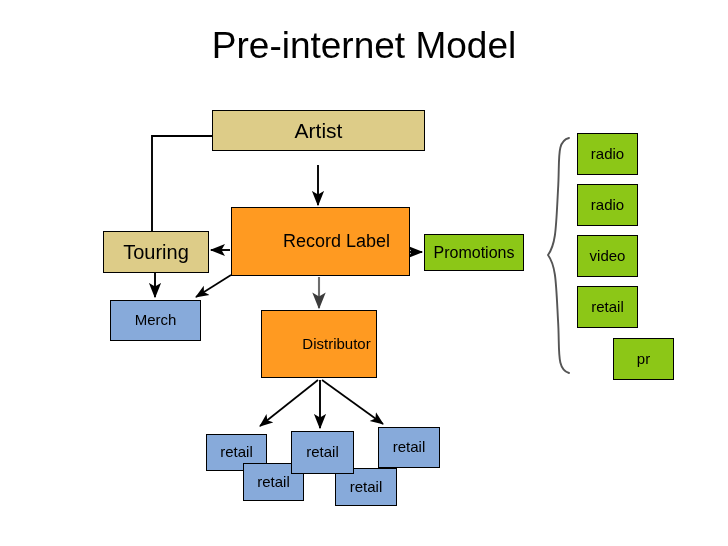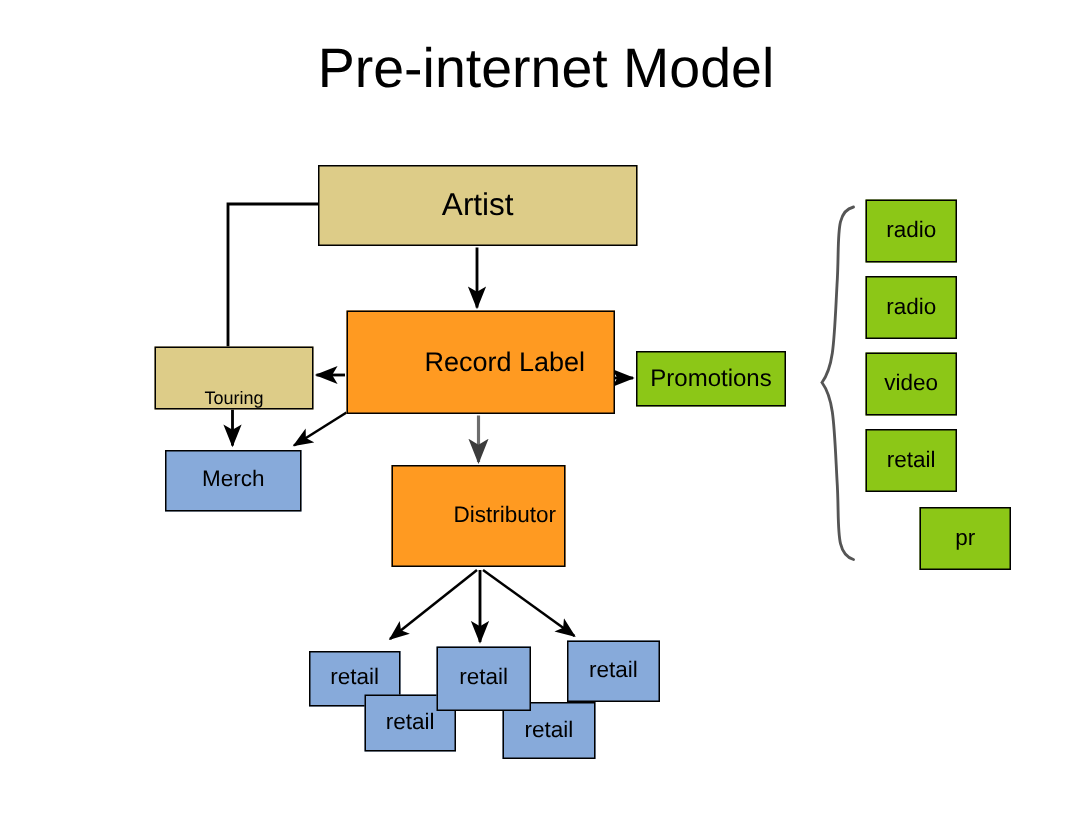--- a/index.html
+++ b/index.html
@@ -40,21 +40,21 @@
     text-align: center;
     line-height: 1.1;
   }
   .node.tan    { background: #ddcc88; }
   .node.orange { background: #ff9a21; }
   .node.blue   { background: #87aada; }
   .node.green  { background: #8cc717; }
 
   .t-artist   { font-size: 21px; }
   .t-record   { font-size: 18px; }
-  .t-touring  { font-size: 12px; align-items: flex-end; }
+  .t-touring  { font-size: 20px; }
   .t-merch    { font-size: 15px; }
   .t-distrib  { font-size: 15px; padding-left: 35px; }
   .t-promo    { font-size: 16px; }
   .t-chan     { font-size: 15px; }
   .t-retail   { font-size: 15px; }
 
   #edges {
     position: absolute;
     left: 0;
     top: 0;
@@ -95,21 +95,21 @@
     <line x1="155" y1="273" x2="155" y2="297" stroke="#000000" stroke-width="1.9" marker-end="url(#ah)"></line>
 
     <line x1="318" y1="380" x2="260" y2="426" stroke="#000000" stroke-width="1.7" marker-end="url(#ah)"></line>
     <line x1="320" y1="380" x2="320" y2="428" stroke="#000000" stroke-width="1.9" marker-end="url(#ah)"></line>
     <line x1="322" y1="380" x2="383" y2="424" stroke="#000000" stroke-width="1.7" marker-end="url(#ah)"></line>
 
     <path d="M569,138 C556,141 560,160 558,190 C556,228 556,244 548,255
              C556,266 556,282 558,320 C560,350 556,369 569,373" fill="none" stroke="#555555" stroke-width="1.9" stroke-linecap="round"></path>
   </svg>
 
-  <div class="node tan t-artist" style="left:212px; top:110px; width:213px; height:54px;">
+  <div class="node tan t-artist" style="left:212px; top:110px; width:213px; height:41px;">
     <span>Artist</span>
   </div>
 
   <div class="node orange t-record" style="left:231px; top:207px; width:179px; height:69px;padding-left:32px;">
     <span>Record Label</span>
   </div>
 
   <div class="node tan t-touring" style="left:103px; top:231px; width:106px; height:42px;">
     <span>Touring</span>
   </div>

